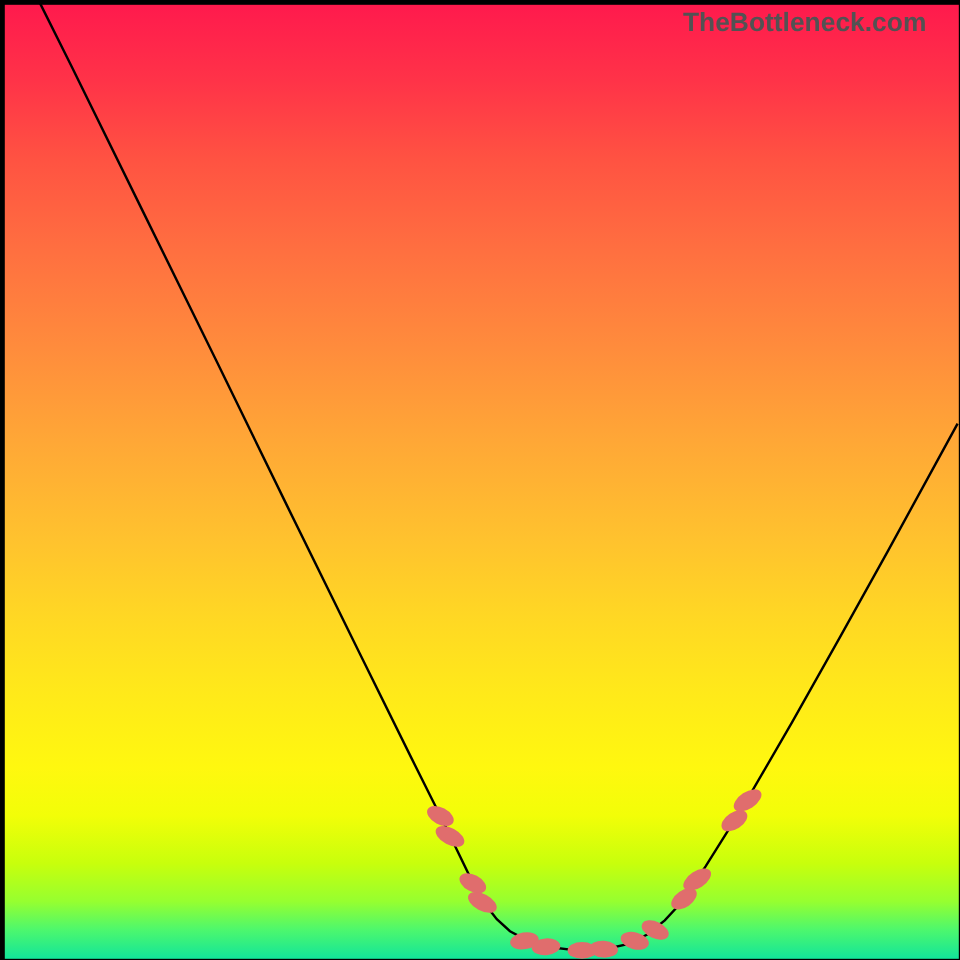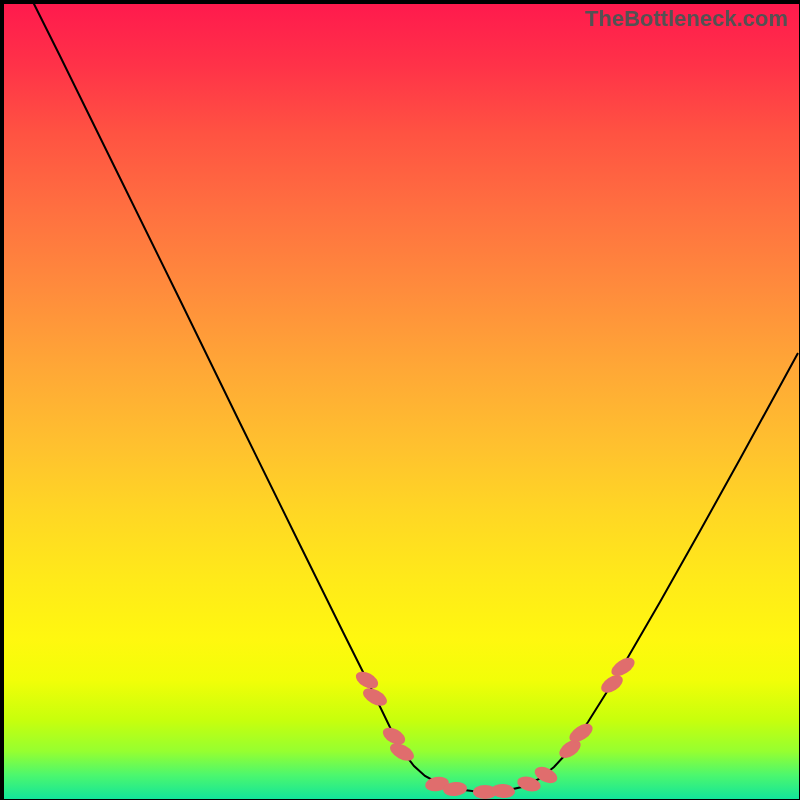--- a/index.html
+++ b/index.html
@@ -40,21 +40,21 @@
       #f2fe08  85%,
       #c8ff0c  90%,
       #96ff30  94%,
       #4cf76e  97%,
       #12e59a 100%
     );
   }
   .watermark {
     position: absolute;
     top: 4px;
-    right: 9px;
+    right: 25px;
     font-family: Arial, Helvetica, sans-serif;
     font-weight: bold;
     font-size: 22px;
     color: #535253;
     letter-spacing: 0px;
   }
   svg.curve {
     position: absolute;
     left: 0;
     top: 0;

